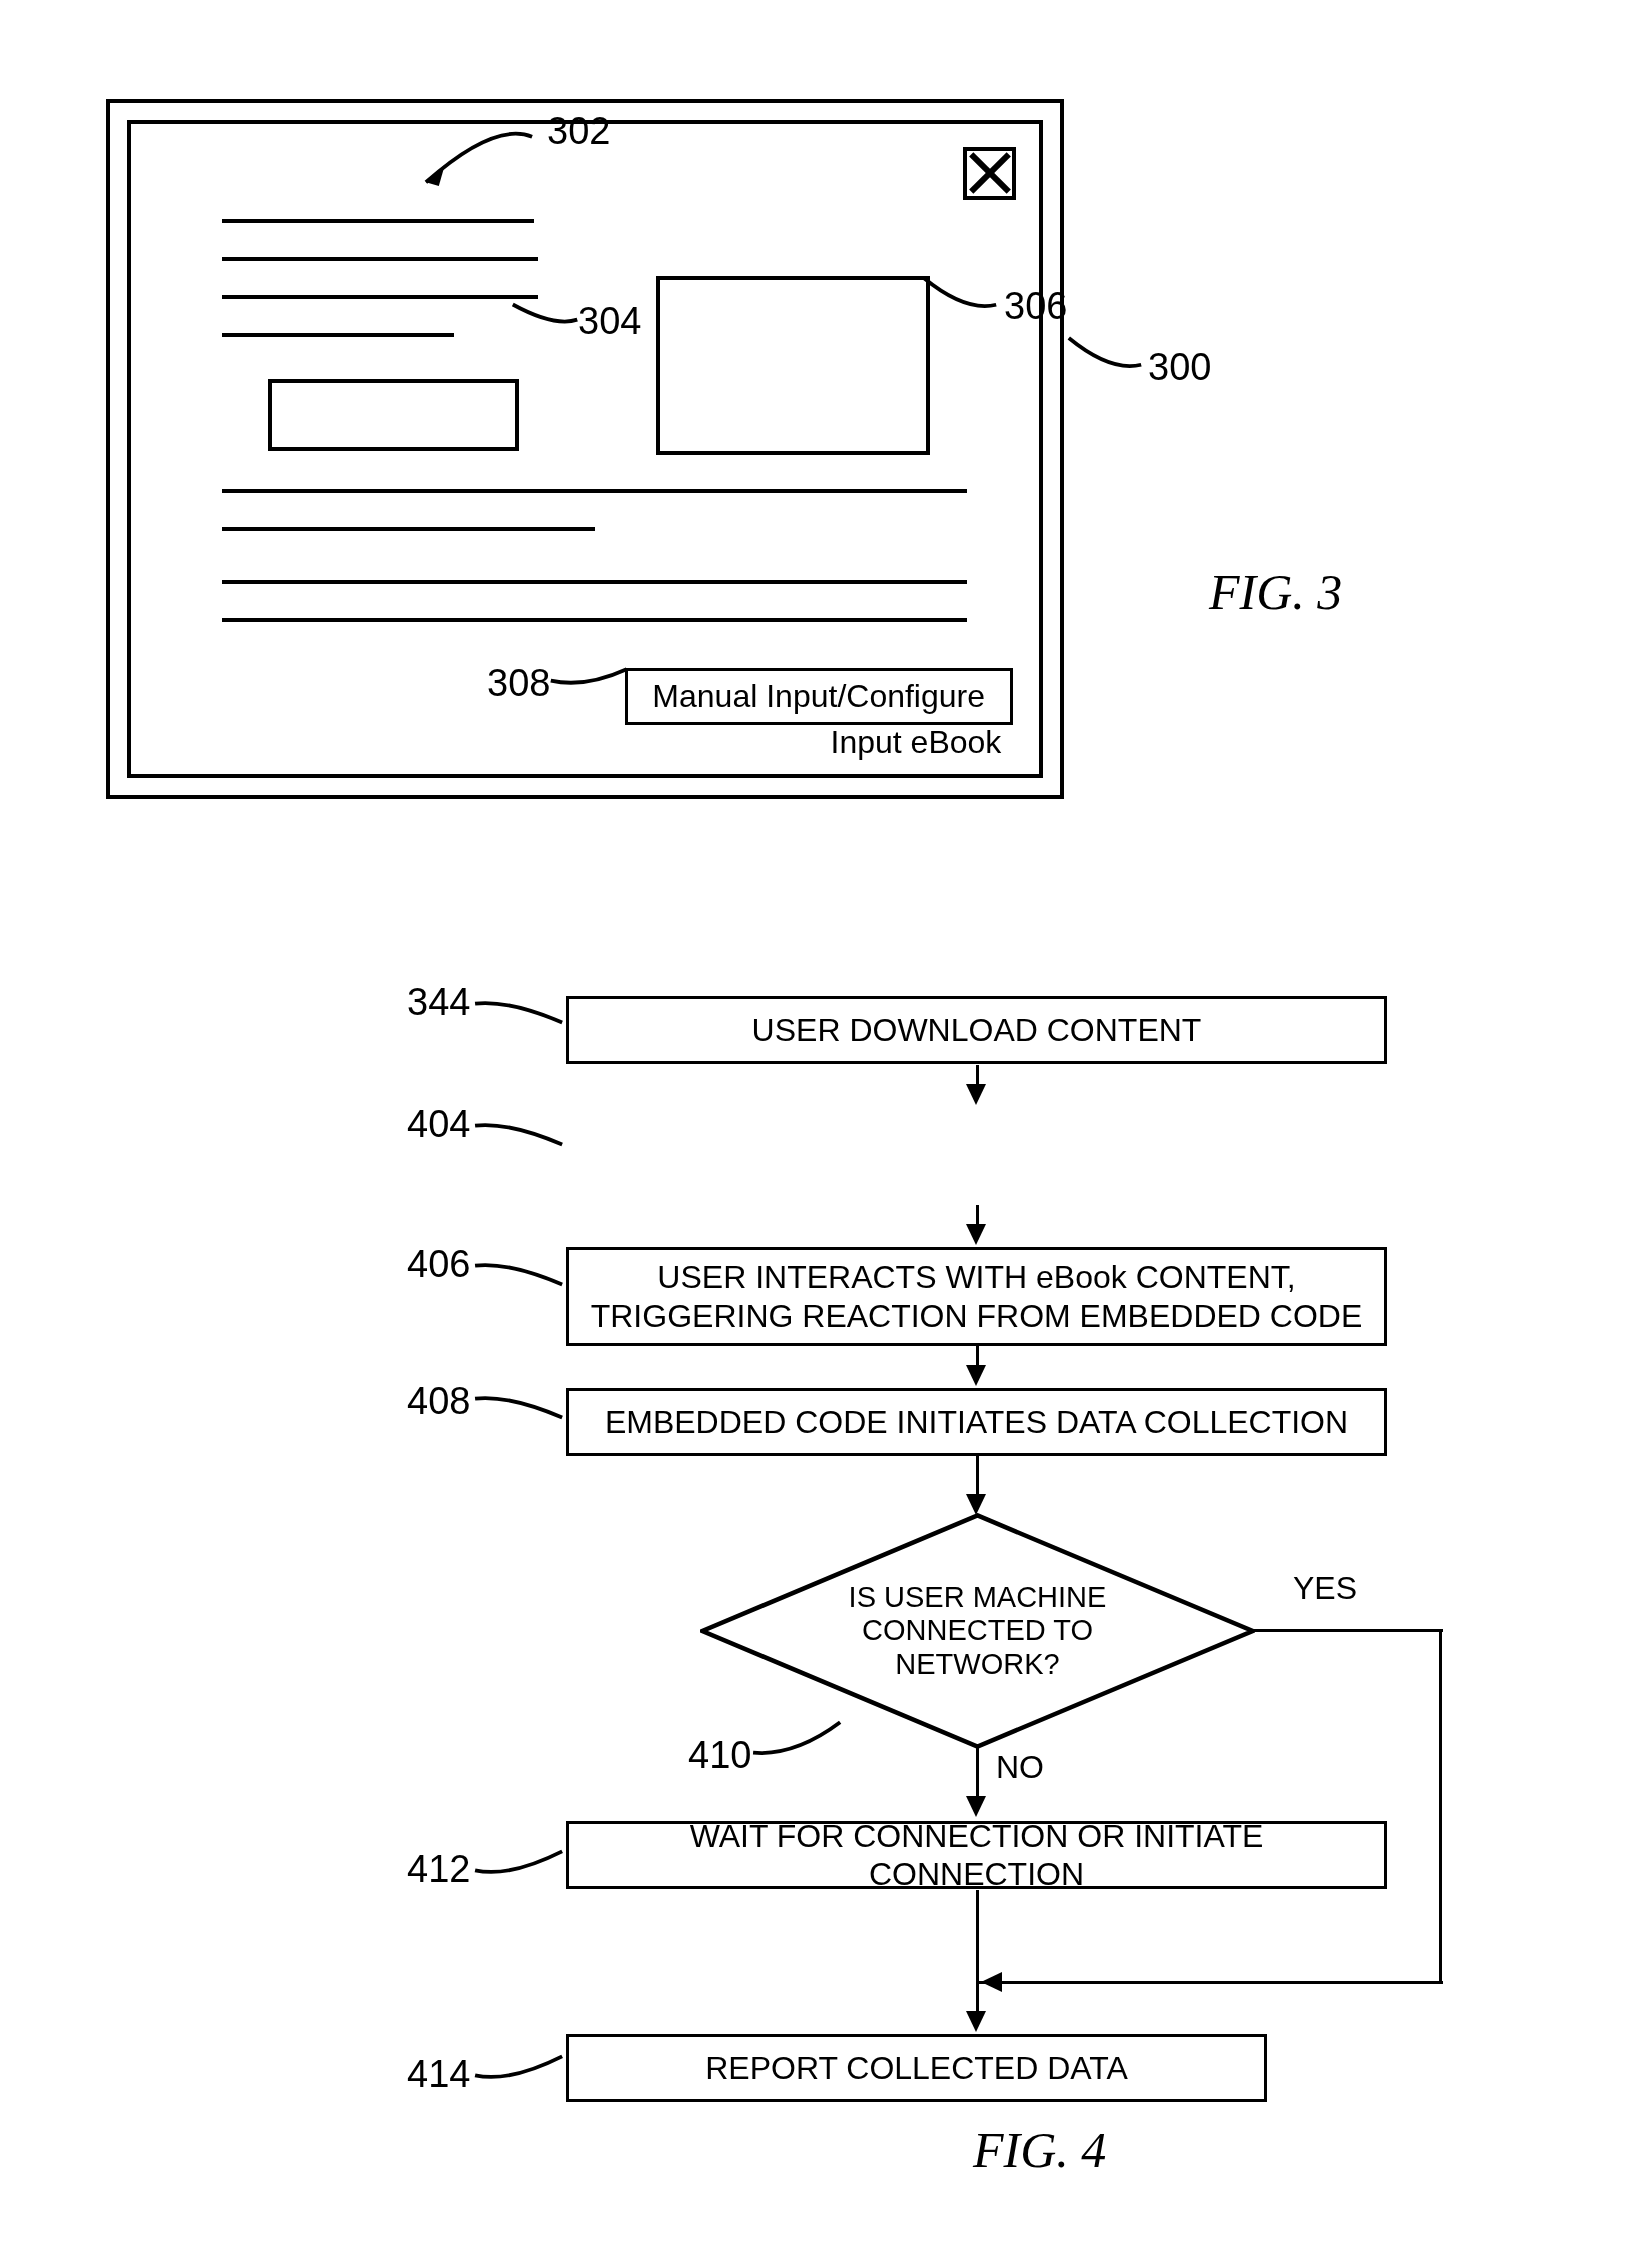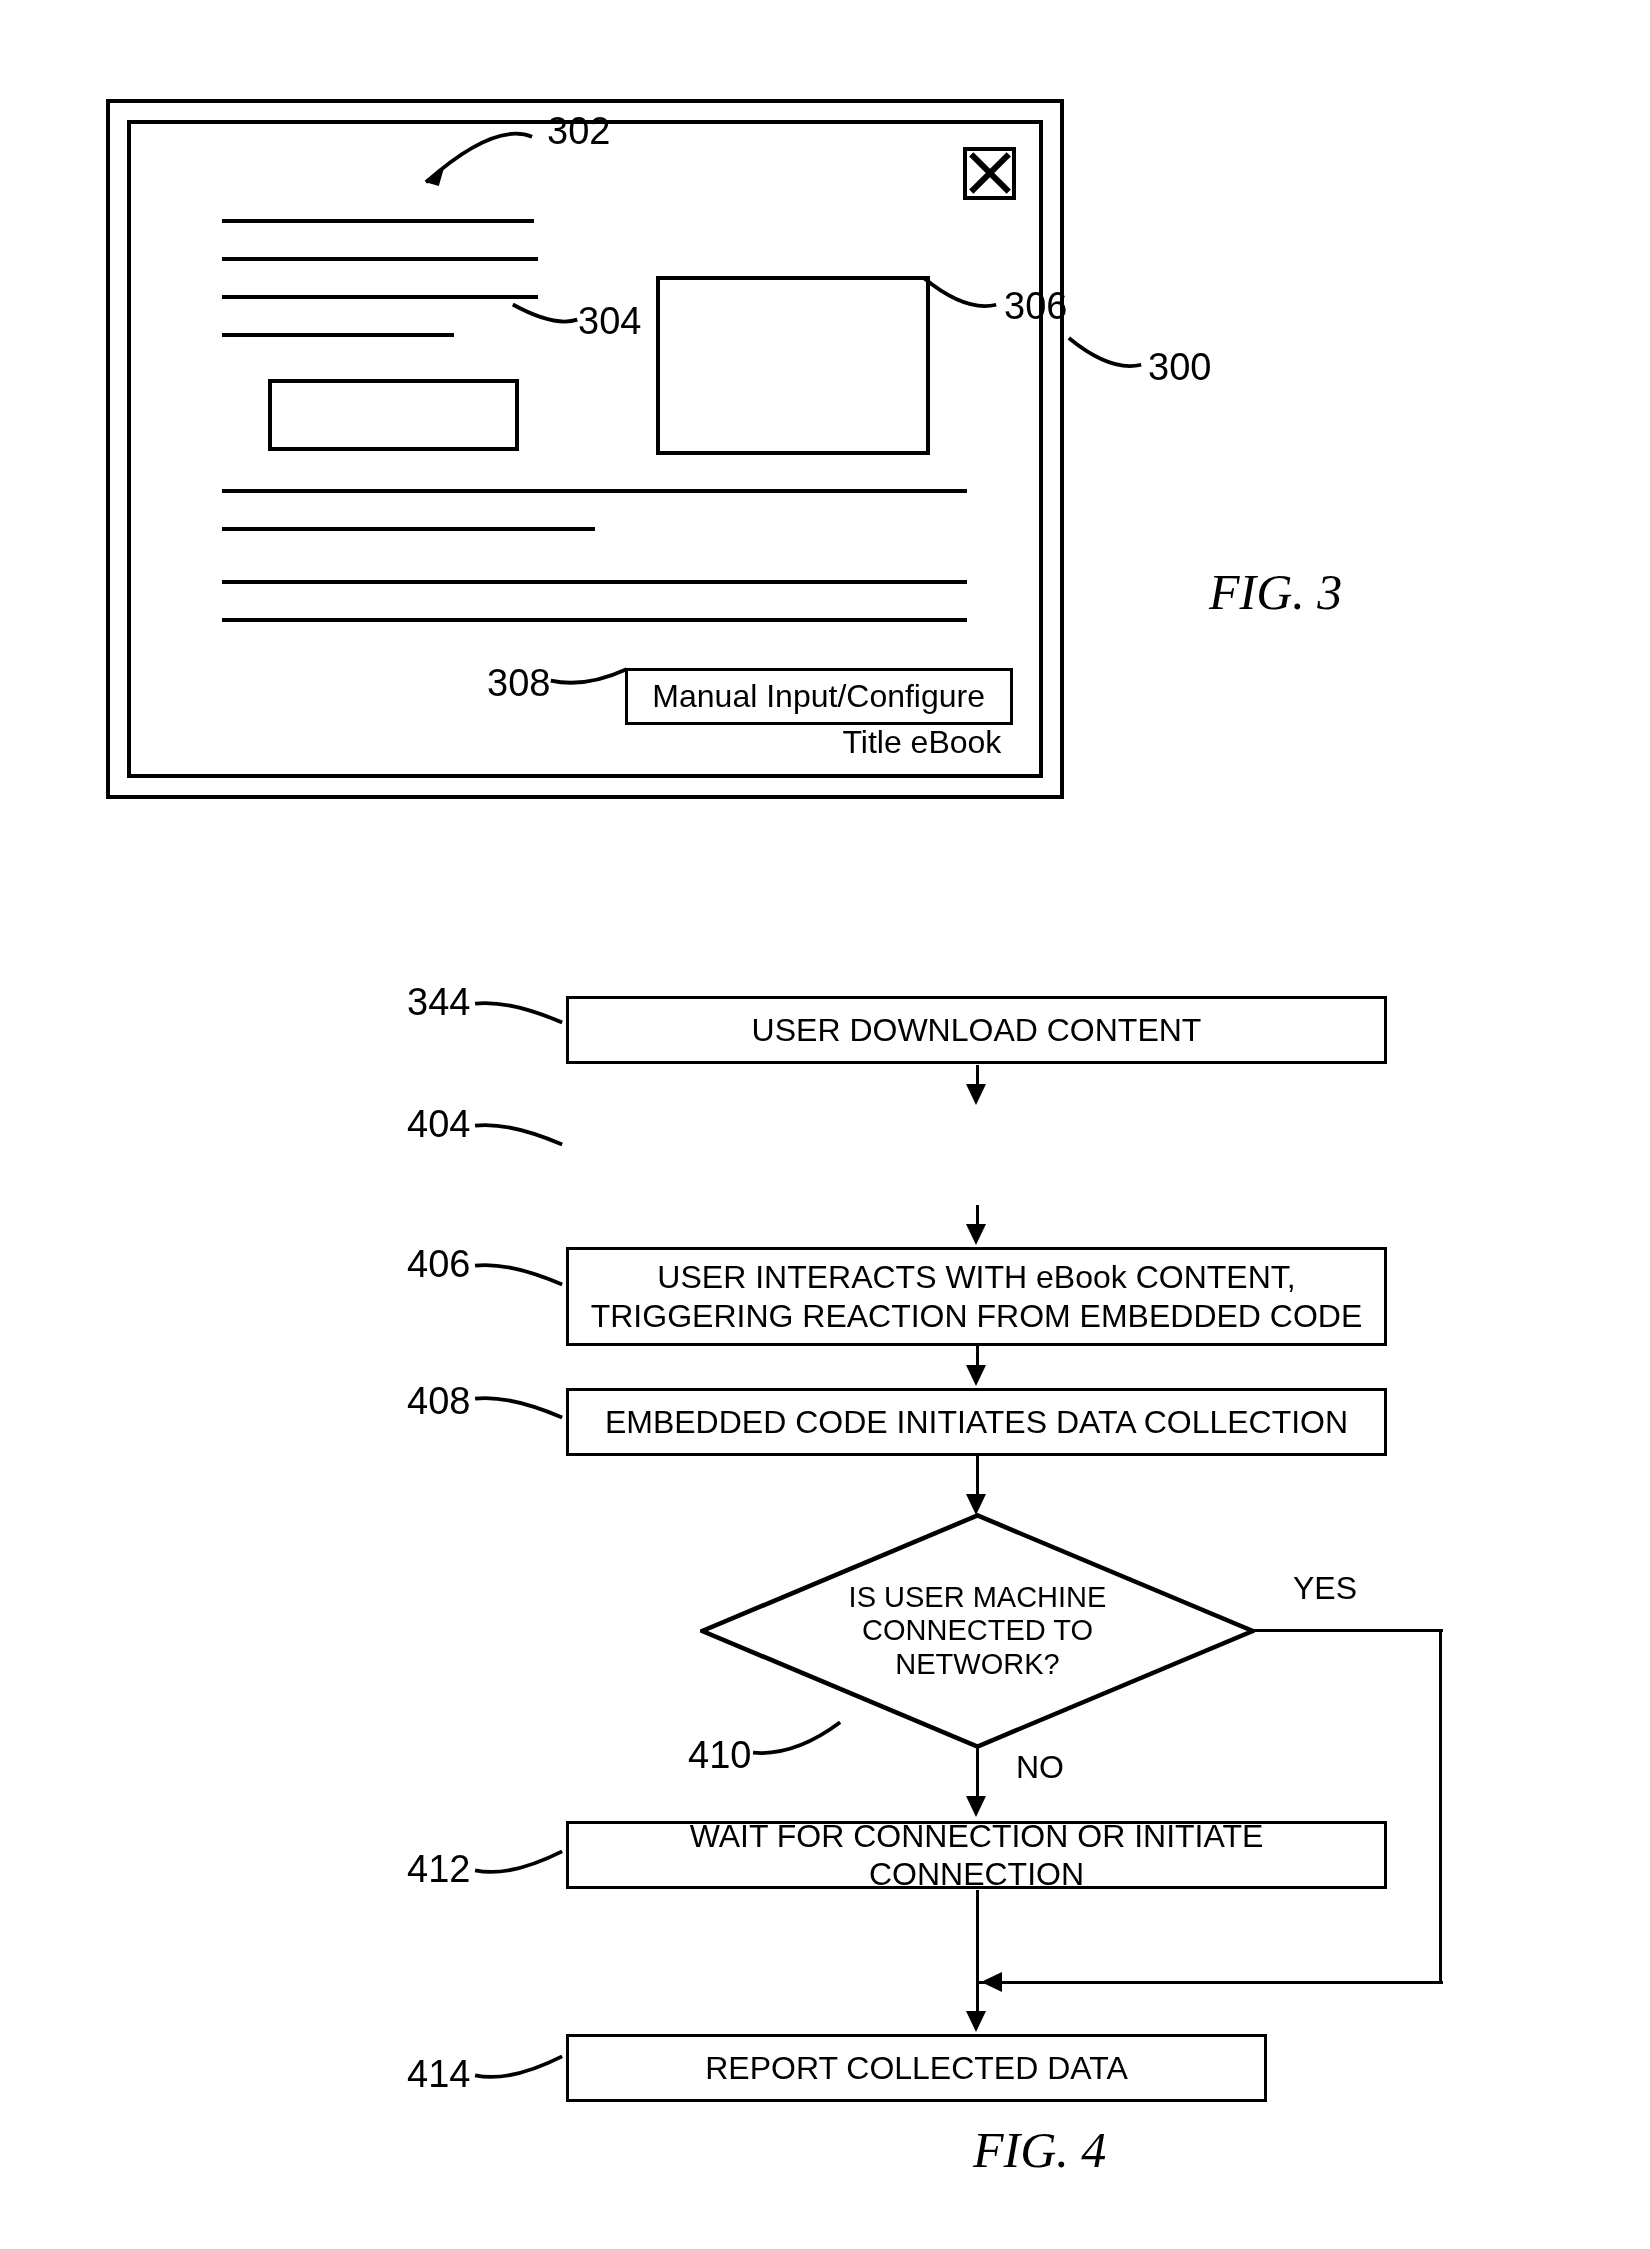--- a/index.html
+++ b/index.html
@@ -179,21 +179,21 @@
       <div class="box304"></div>
       <div class="box306"></div>
 
       <div class="hline" style="left:91px; top:365px; width:745px;"></div>
       <div class="hline" style="left:91px; top:403px; width:373px;"></div>
       <div class="hline" style="left:91px; top:456px; width:745px;"></div>
       <div class="hline" style="left:91px; top:494px; width:745px;"></div>
 
       <div class="btn308">Manual Input/Configure</div>
 
-      <div class="title-ebook">Title eBook</div>
+      <div class="title-ebook">Input eBook</div>
     </div>
   </div>
 
   <svg class="leader" style="left:403px; top:114px; width:152px; height:91px;" viewBox="0 0 200 120" width="152" height="91">
     <path d="M170 30 Q 120 10 30 90"></path>
     <polygon points="30,90 55,67 47,95"></polygon>
   </svg>
   <div class="abs reflabel" style="left:547px; top:110px;">302</div>
 
   <svg class="leader" style="left:509px; top:274px; width:91px; height:61px;" viewBox="0 0 120 80" width="91" height="61">
@@ -266,21 +266,21 @@
 
   <div class="abs reflabel" style="left:1293px; top:1570px; font-size:32px;">YES</div>
 
   <div class="arrow-stem-h" style="left:1253px; top:1629px; width:190px;"></div>
 
   <div class="arrow-stem-v" style="left:1439px; top:1629px; height:355px;"></div>
 
   <div class="arrow-stem-h" style="left:977px; top:1981px; width:466px;"></div>
   <div class="arrow-head-right" style="left:981px; top:1972px; transform: scaleX(-1);"></div>
 
-  <div class="abs reflabel" style="left:996px; top:1749px; font-size:32px;margin-left:20px;">NO</div>
+  <div class="abs reflabel" style="left:996px; top:1749px; font-size:32px;">NO</div>
   <div class="arrow-stem-v" style="left:976px; top:1747px; height:53px;"></div>
   <div class="arrow-head-down" style="left:966px; top:1796px;"></div>
 
   <div class="abs flowbox" style="left:566px; top:1821px; width:821px; height:68px;">WAIT FOR CONNECTION OR INITIATE CONNECTION</div>
   <svg class="leader" style="left:471px; top:1840px; width:99px; height:53px;" viewBox="0 0 130 70" width="99" height="53">
     <path d="M5 40 Q 50 50 120 15"></path>
   </svg>
   <div class="abs reflabel" style="left:407px; top:1848px;">412</div>
 
   <div class="arrow-stem-v" style="left:976px; top:1890px; height:125px;"></div>

